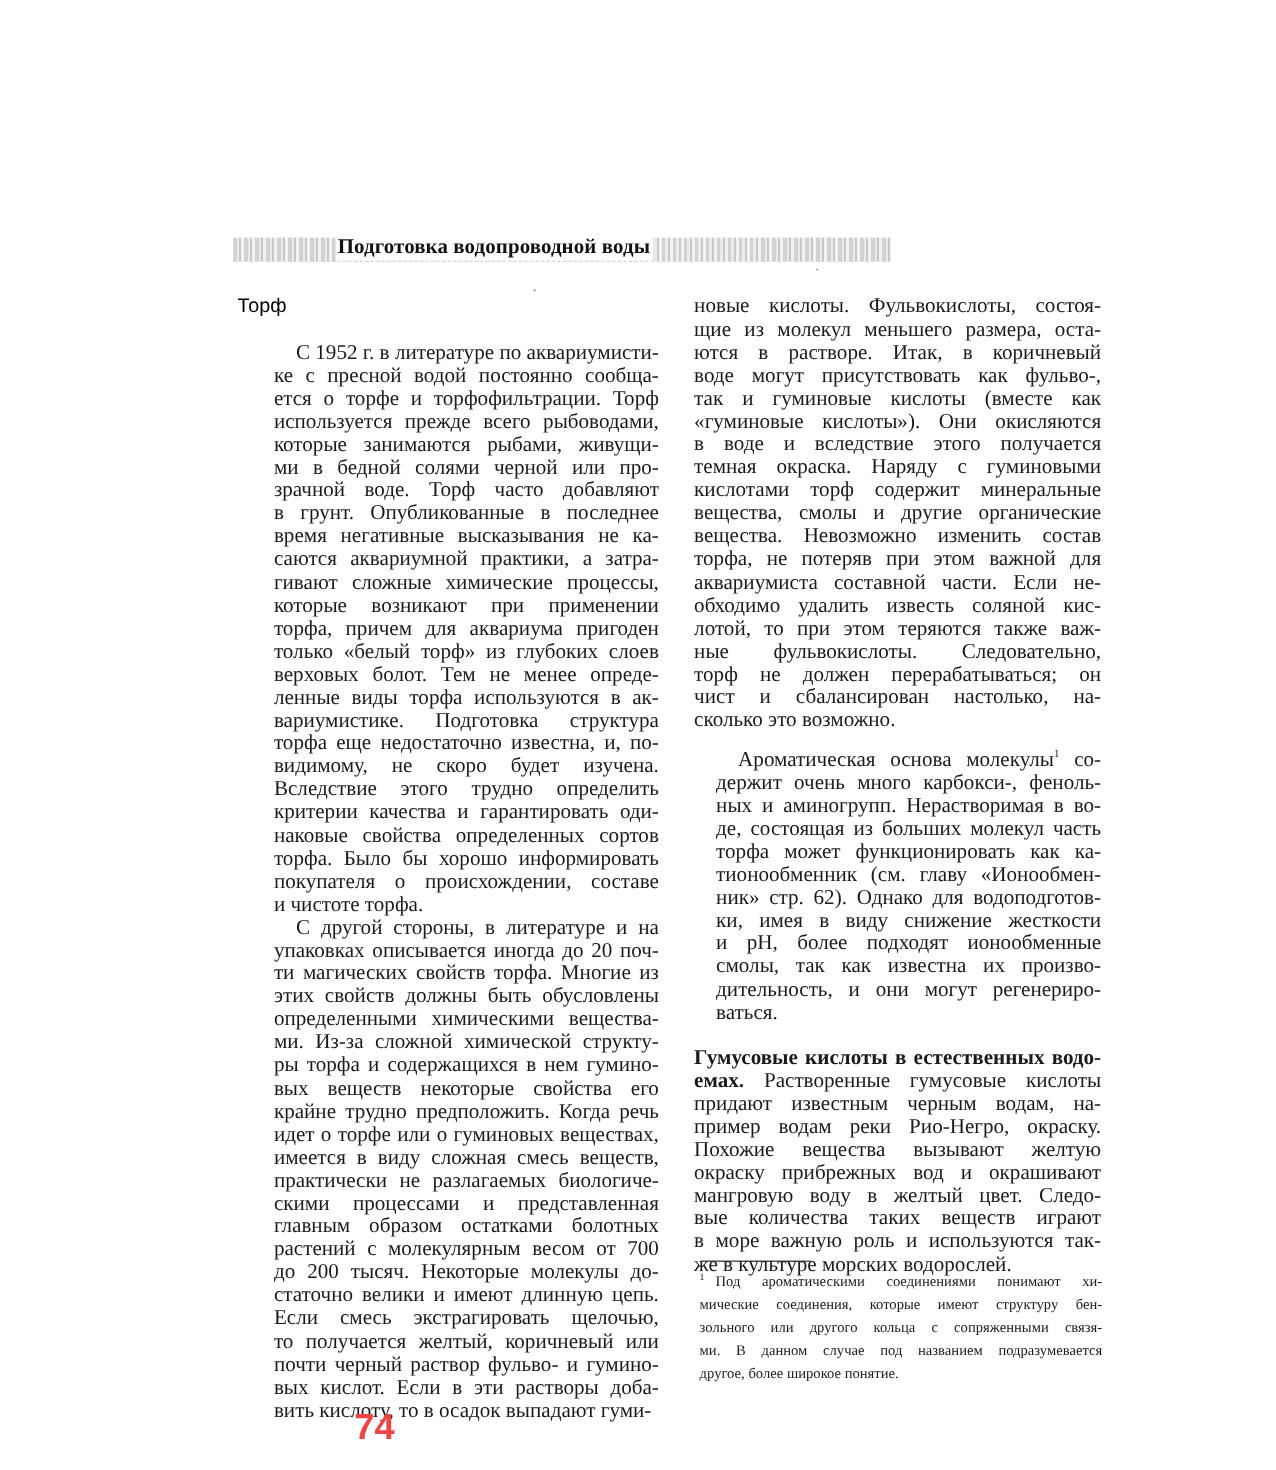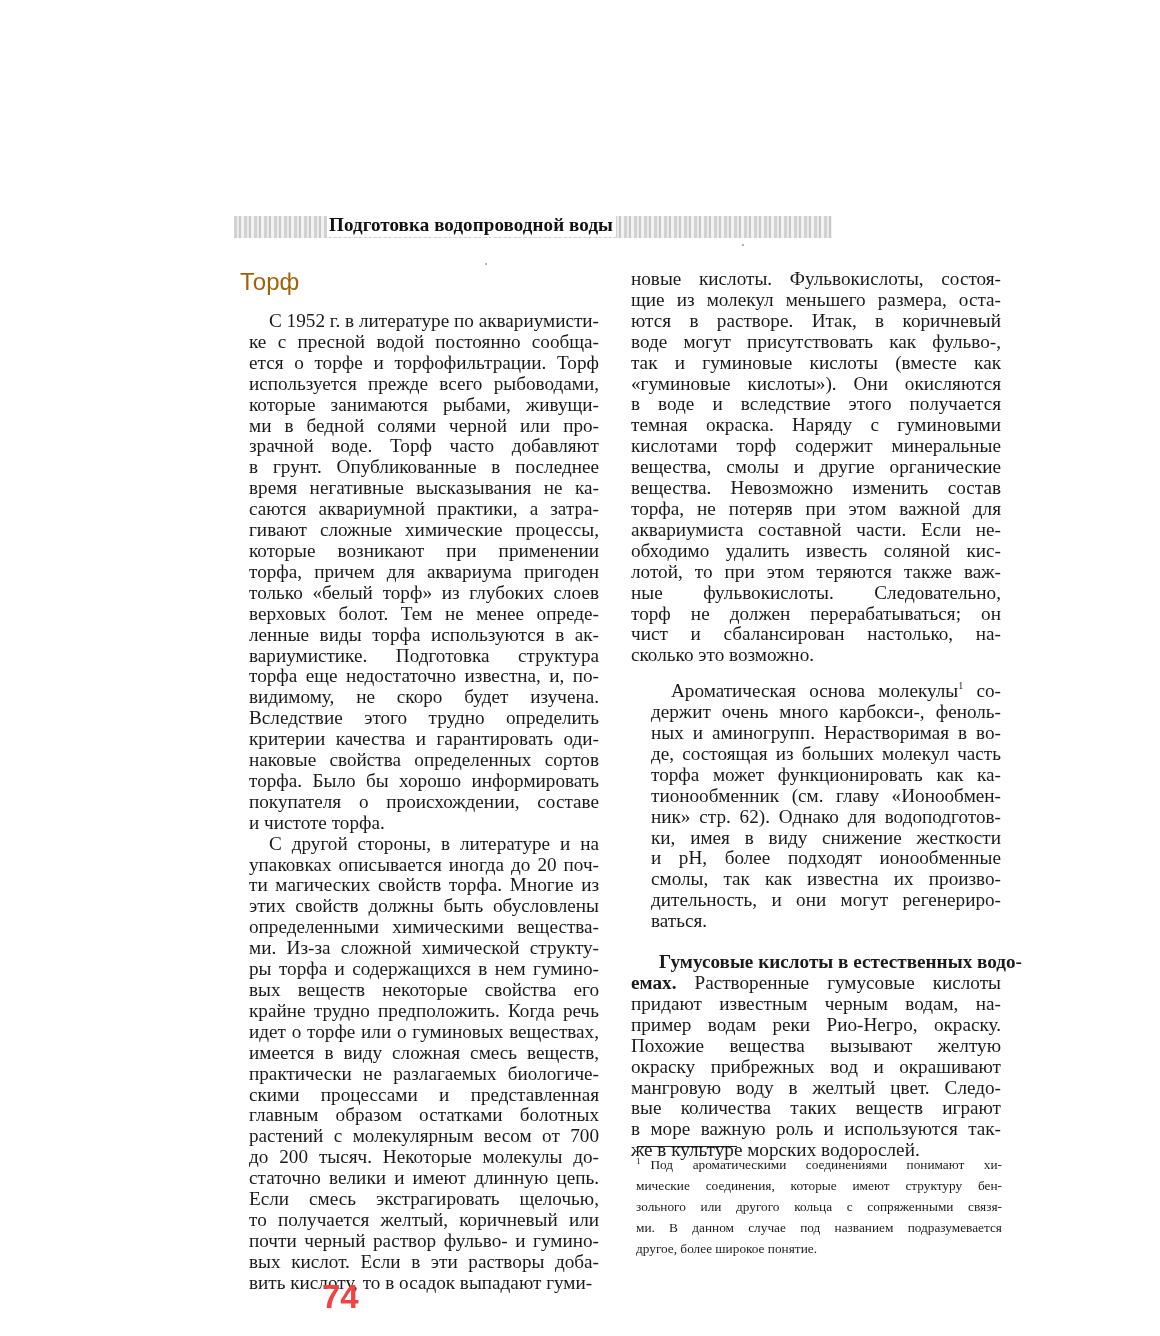--- a/index.html
+++ b/index.html
@@ -1,44 +1,44 @@
 <!DOCTYPE html>
 <html><head>
 <meta charset="utf-8">
 <style>
   html, body { margin: 0; padding: 0; }
   body {
     width: 1160px; height: 1336px; background: #ffffff; position: relative; overflow: hidden;
     font-family: "Liberation Serif", "DejaVu Serif", serif; color: #1a1a1a;
   }
   .running-head {
-    position: absolute; left: 234px; top: 216px; width: 598px; height: 22px;
+    position: absolute; left: 212px; top: 216px; width: 598px; height: 22px;
     background: repeating-linear-gradient(90deg, #d2d2d2 0 3px, #ebebeb 3px 5px, #c8c8c8 5px 7px, #f2f2f2 7px 10px);
   }
   .running-head-title {
     position: absolute; left: 93px; top: -3px; background: #ffffff; padding: 0 3px 0 2px;
     font-weight: bold; font-size: 19px; letter-spacing: 0.1px; line-height: 24px; color: #111;
     background: linear-gradient(#fff, #fff);
   }
   .section-title {
-    position: absolute; left: 240px; top: 268px;
-    font-family: "Liberation Sans", "DejaVu Sans", sans-serif; font-size: 24px; color: #a16207;
+    position: absolute; left: 216px; top: 268px;
+    font-family: "Liberation Sans", "DejaVu Sans", sans-serif; font-size: 18px; color: #000000;
   }
   .col {
     position: absolute; width: 370px; font-size: 19.2px; line-height: 20.9px;
     text-align: justify; hyphens: manual;
   }
   .col-left { left: 229px; top: 311px; }
   .col-right { left: 631px; top: 269px; }
   .col p { margin: 0; font-family: Liberation Serif, serif; }
   .indent { text-indent: 20px; }
   .line { display: block; text-align: justify; text-align-last: justify; white-space: nowrap; }
   .line.last { text-align-last: left; }
   .gap { height: 20px; }
-  .bold-lead { font-weight: bold; margin-left: 28px; }
+  .bold-lead { font-weight: bold; }
   sup { font-size: 10px; vertical-align: 8px; line-height: 0; }
   .footnote-rule { position: absolute; left: 637px; top: 1146px; width: 100px; height: 0; border-top: 1.5px solid #222; }
   .footnote {
     position: absolute; left: 636px; top: 1151px; width: 366px; font-size: 13.3px; line-height: 21px;
     text-align: justify;
   }
   .footnote .fn-mark { font-size: 9px; vertical-align: 5px; margin-right: 10px; }
   .page-number {
     position: absolute; left: 322px; top: 1278px;
     font-family: "Liberation Sans", "DejaVu Sans", sans-serif; font-weight: bold; font-size: 33px; color: #ef4444;

